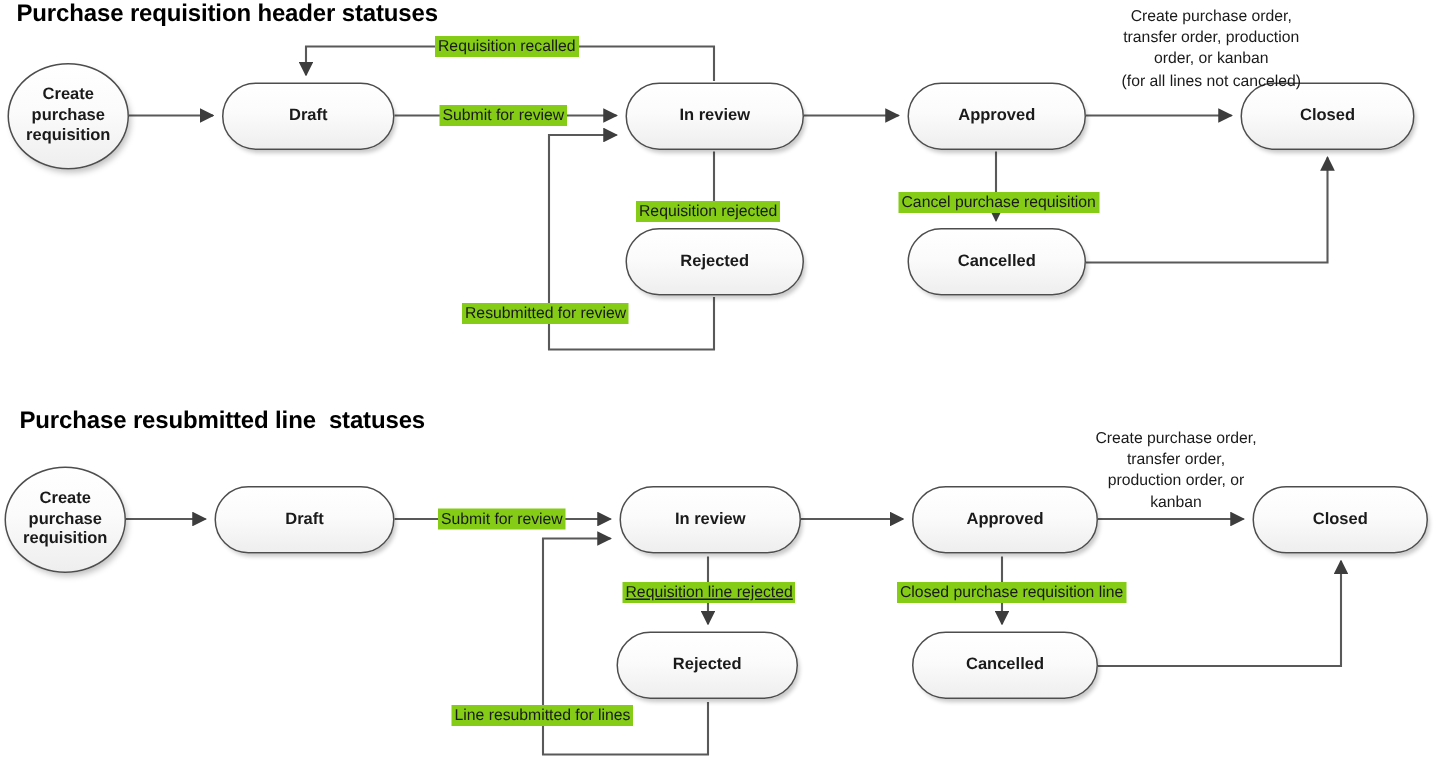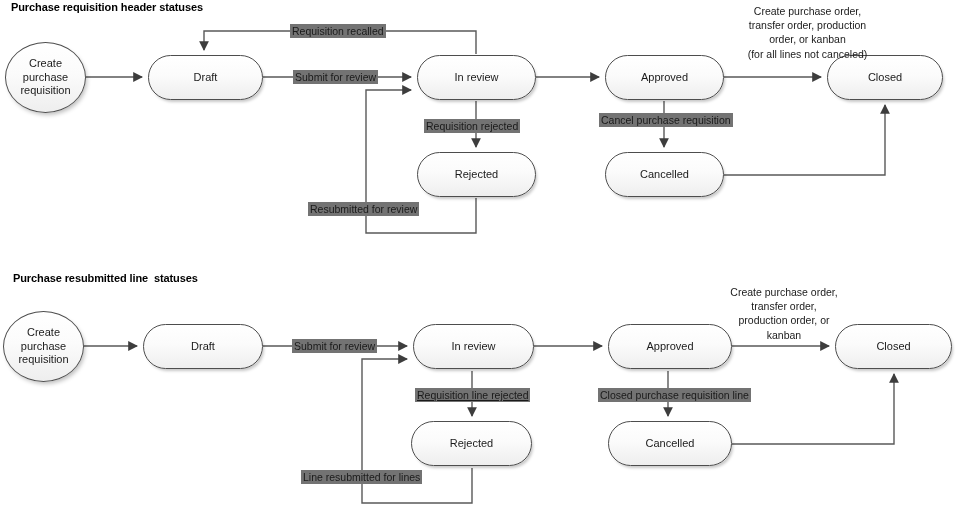--- a/index.html
+++ b/index.html
@@ -17,21 +17,21 @@
   }
   #canvas {
     position: absolute;
     left: 0;
     top: 0;
     width: 957px;
     height: 505px;
   }
   .diagram-title {
     position: absolute;
-    font-size: 11px;
+    font-size: 16px;
     font-weight: bold;
     color: #000000;
     letter-spacing: -0.1px;
     white-space: pre;
   }
   #title-header { left: 11px; top: 1px; }
   #title-line   { left: 13px; top: 272px; }
 
   .node {
     position: absolute;
@@ -42,27 +42,27 @@
     text-align: center;
     font-size: 11px;
     color: #1a1a1a;
     background: linear-gradient(to bottom, #ffffff 0%, #fbfbfb 45%, #eeeeee 100%);
     border: 1px solid #4d4d4d;
     box-shadow: 2px 3px 3px -1px rgba(0,0,0,0.22);
     line-height: 1.25;
   }
   .node.stadium { border-radius: 24px; }
   .node.circle  { border-radius: 50%; box-shadow: 2px 3px 4px -1px rgba(0,0,0,0.25); }
-  .node .node-label { display: block; padding: 0 4px; }
+  .node .node-label { display: block; padding: 0 4px; font-weight: bold; }
 
   .edge-label {
     position: absolute;
     font-size: 10.5px;
     color: #1a1a1a;
-    background: #737373;
+    background: #84cc16;
     white-space: pre;
     text-align: center;
     line-height: 1.35;
     padding: 0 2px;
   }
   .edge-label.multiline { white-space: pre-line; background: transparent; }
 </style>
 </head>
 <body>
 
@@ -124,27 +124,27 @@
 </div>
 
 <div class="node stadium" style="left:605px; top:152px; width:119px; height:45px;">
   <span class="node-label">Cancelled</span>
 </div>
 
 <div class="edge-label" style="left:293px; top:70px;">Submit for review</div>
 
 <div class="edge-label" style="left:290px; top:24px;">Requisition recalled</div>
 
-<div class="edge-label" style="left:424px; top:119px;">Requisition rejected</div>
+<div class="edge-label" style="left:424px; top:134px;">Requisition rejected</div>
 
 <div class="edge-label" style="left:308px; top:202px;">Resubmitted for review</div>
 
 <div class="edge-label multiline" style="left:712px; top:4px; width:187px;">Create purchase order,<br>transfer order, production<br>order, or kanban<br>(for all lines not canceled)</div>
 
-<div class="edge-label" style="left:599px; top:113px;">Cancel purchase requisition</div>
+<div class="edge-label" style="left:599px; top:128px;">Cancel purchase requisition</div>
 
 <div class="node circle" style="left:3px; top:311px; width:81px; height:71px;">
   <span class="node-label">Create purchase<br>requisition</span>
 </div>
 
 <div class="node stadium" style="left:143px; top:324px; width:120px; height:45px;">
   <span class="node-label">Draft</span>
 </div>
 
 <div class="node stadium" style="left:413px; top:324px; width:121px; height:45px;">

